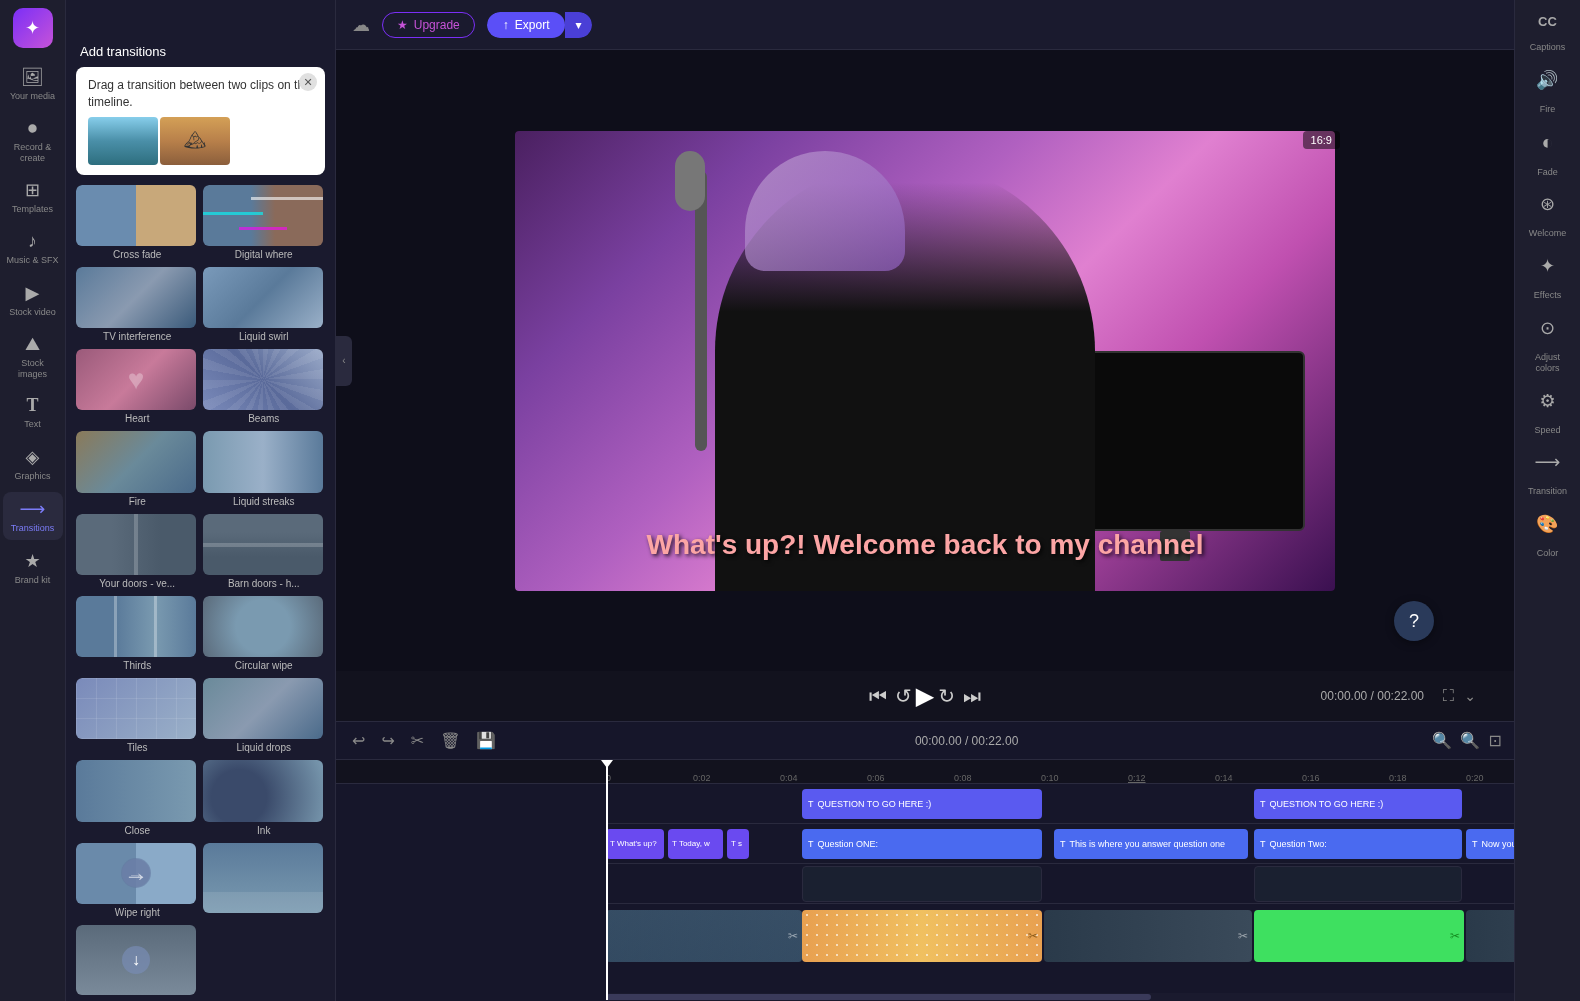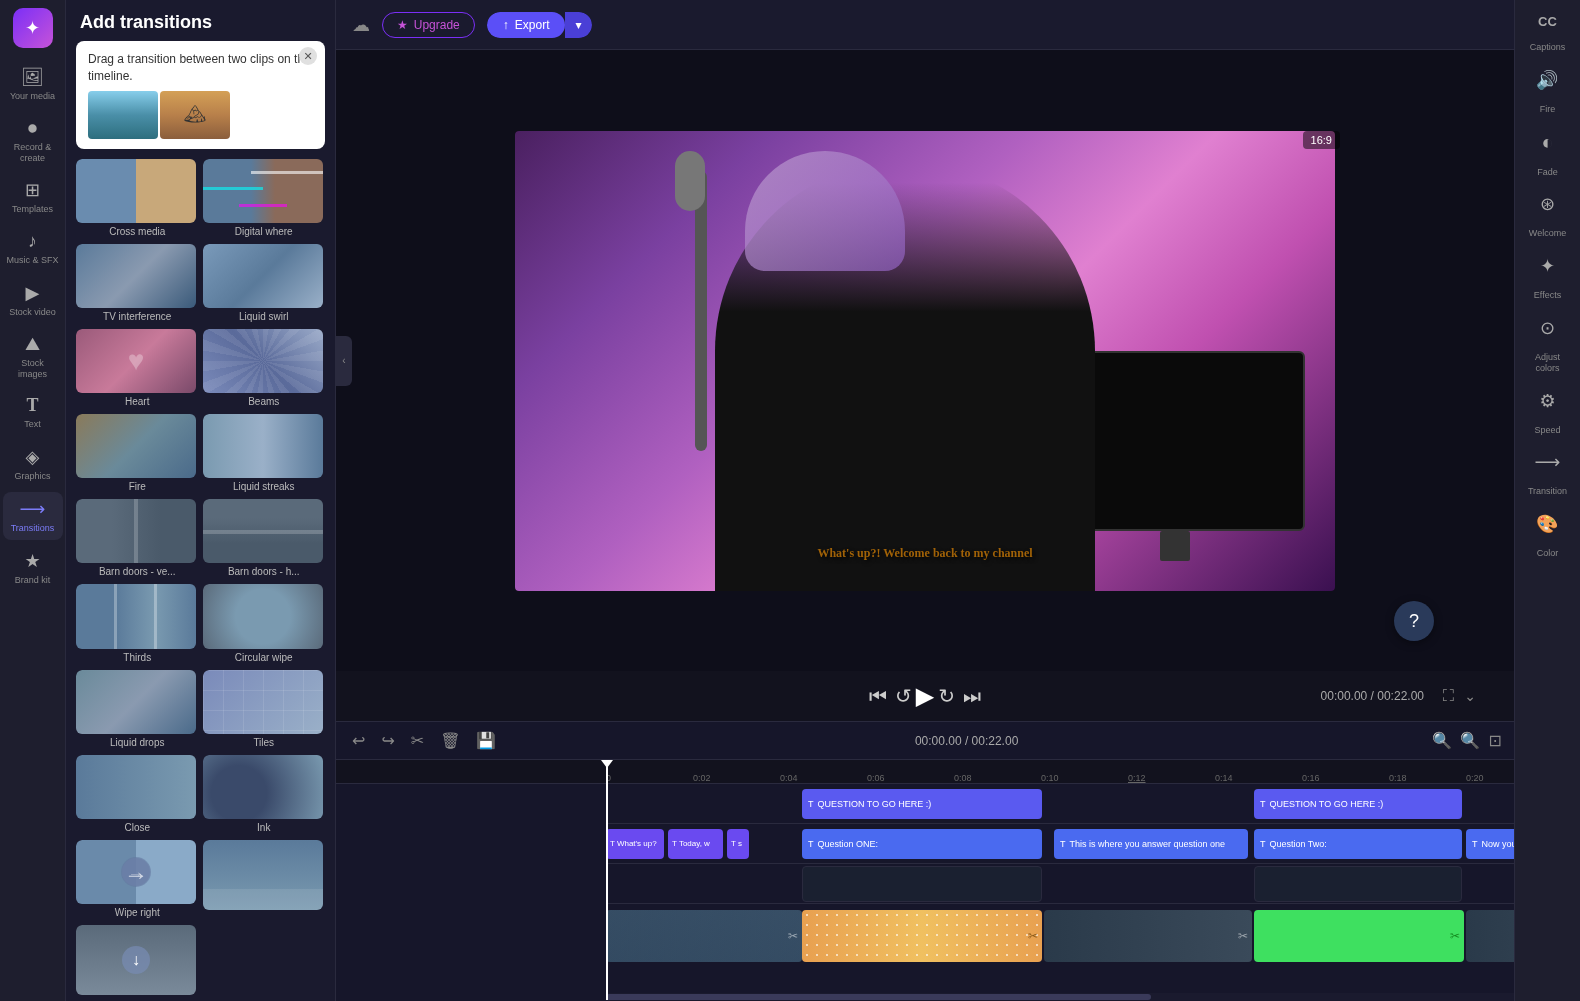--- a/index.html
+++ b/index.html
@@ -64,23 +64,24 @@
     .transitions-panel {
       width: 270px;
       background: #1a1a2e;
       border-right: 1px solid #2a2a3e;
       display: flex;
       flex-direction: column;
       flex-shrink: 0;
     }
     .panel-header {
       padding: 12px 14px 8px;
-      font-size: 18px;
-      font-weight: 700;
+      font-size: 13px;
+      font-weight: 400;
       color: #fff;
+      margin-top: 32px;
     }
     .tooltip-box {
       margin: 0 10px 10px;
       background: #fff;
       border-radius: 8px;
       padding: 10px 12px;
       position: relative;
       color: #333;
       font-size: 12px;
       line-height: 1.4;
@@ -297,26 +298,25 @@
       width: 100%;
       height: 100%;
       background: linear-gradient(135deg, #4a2060 0%, #7a40a0 20%, #b060c0 40%, #e080d0 55%, #c050b0 70%, #3a1050 100%);
       position: relative;
     }
     .video-subtitle {
       position: absolute;
       bottom: 30px;
       left: 50%;
       transform: translateX(-50%);
-      color: #a16207;
-      font-size: 12px;
+      color: #fca5a5;
+      font-size: 28px;
       font-weight: 700;
       text-shadow: 2px 2px 4px rgba(0,0,0,0.8);
       white-space: nowrap;
-      font-family: Liberation Serif, serif;
     }
     .video-aspect {
       position: absolute;
       top: 8px;
       right: 8px;
       background: rgba(0,0,0,0.5);
       color: #fff;
       padding: 2px 8px;
       border-radius: 4px;
       font-size: 11px;
@@ -534,21 +534,21 @@
           <span class="clip-icon">🏔</span>
         </div>
       </div>
     </div>
   </div>
 
   <div class="transitions-grid">
 
     <div class="transition-item">
       <div class="transition-thumb th-cross-fade"></div>
-      <span class="transition-label">Cross media</span>
+      <span class="transition-label">Cross fade</span>
     </div>
 
     <div class="transition-item">
       <div class="transition-thumb th-digital-glitch">
         <div class="glitch-line" style="top:20%;left:40%;width:60%;"></div>
         <div class="glitch-line" style="top:45%;left:0%;width:50%;background:#0ff;"></div>
         <div class="glitch-line" style="top:70%;left:30%;width:40%;background:#f0f;"></div>
       </div>
       <span class="transition-label">Digital where</span>
     </div>
@@ -584,21 +584,21 @@
 
     <div class="transition-item">
       <div class="transition-thumb th-liquid-streaks"></div>
       <span class="transition-label">Liquid streaks</span>
     </div>
 
     <div class="transition-item">
       <div class="transition-thumb th-barn-doors-v">
         <div style="position:absolute;left:48%;top:0;width:4px;height:100%;background:rgba(255,255,255,0.2);"></div>
       </div>
-      <span class="transition-label">Barn doors - ve...</span>
+      <span class="transition-label">Your doors - ve...</span>
     </div>
 
     <div class="transition-item">
       <div class="transition-thumb th-barn-doors-h">
         <div style="position:absolute;left:0;top:48%;width:100%;height:4px;background:rgba(255,255,255,0.2);"></div>
       </div>
       <span class="transition-label">Barn doors - h...</span>
     </div>
 
     <div class="transition-item">
@@ -608,29 +608,29 @@
       </div>
       <span class="transition-label">Thirds</span>
     </div>
 
     <div class="transition-item">
       <div class="transition-thumb th-circular-wipe"></div>
       <span class="transition-label">Circular wipe</span>
     </div>
 
     <div class="transition-item">
+      <div class="transition-thumb th-tiles">
+        <div style="position:absolute;inset:0;background-image:linear-gradient(rgba(255,255,255,0.1) 1px,transparent 1px),linear-gradient(90deg,rgba(255,255,255,0.1) 1px,transparent 1px);background-size:20px 20px;"></div>
+      </div>
+      <span class="transition-label">Tiles</span>
+    </div>
+
+    <div class="transition-item">
       <div class="transition-thumb th-liquid-drops"></div>
       <span class="transition-label">Liquid drops</span>
-    </div>
-
-    <div class="transition-item">
-      <div class="transition-thumb th-tiles">
-        <div style="position:absolute;inset:0;background-image:linear-gradient(rgba(255,255,255,0.1) 1px,transparent 1px),linear-gradient(90deg,rgba(255,255,255,0.1) 1px,transparent 1px);background-size:20px 20px;"></div>
-      </div>
-      <span class="transition-label">Tiles</span>
     </div>
 
     <div class="transition-item">
       <div class="transition-thumb th-close"></div>
       <span class="transition-label">Close</span>
     </div>
 
     <div class="transition-item">
       <div class="transition-thumb th-ink"></div>
       <span class="transition-label">Ink</span>

